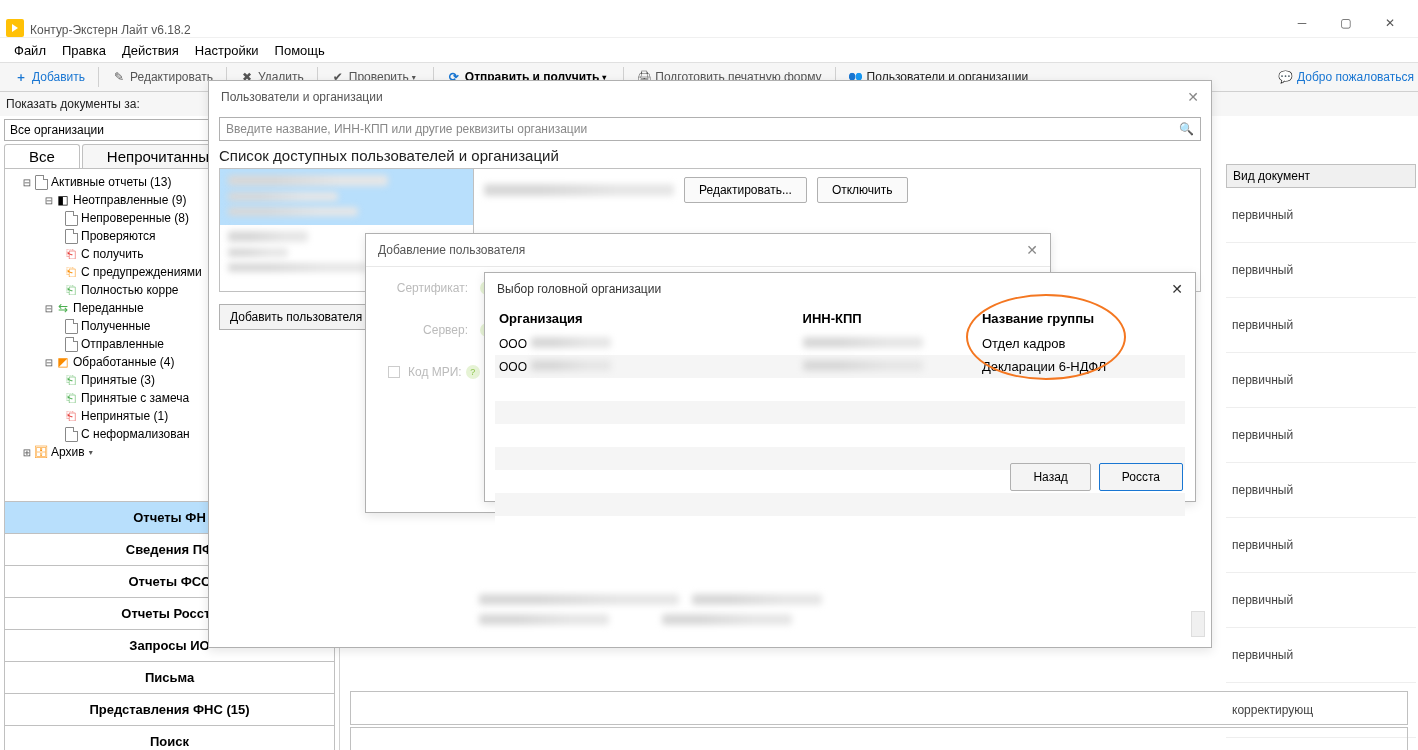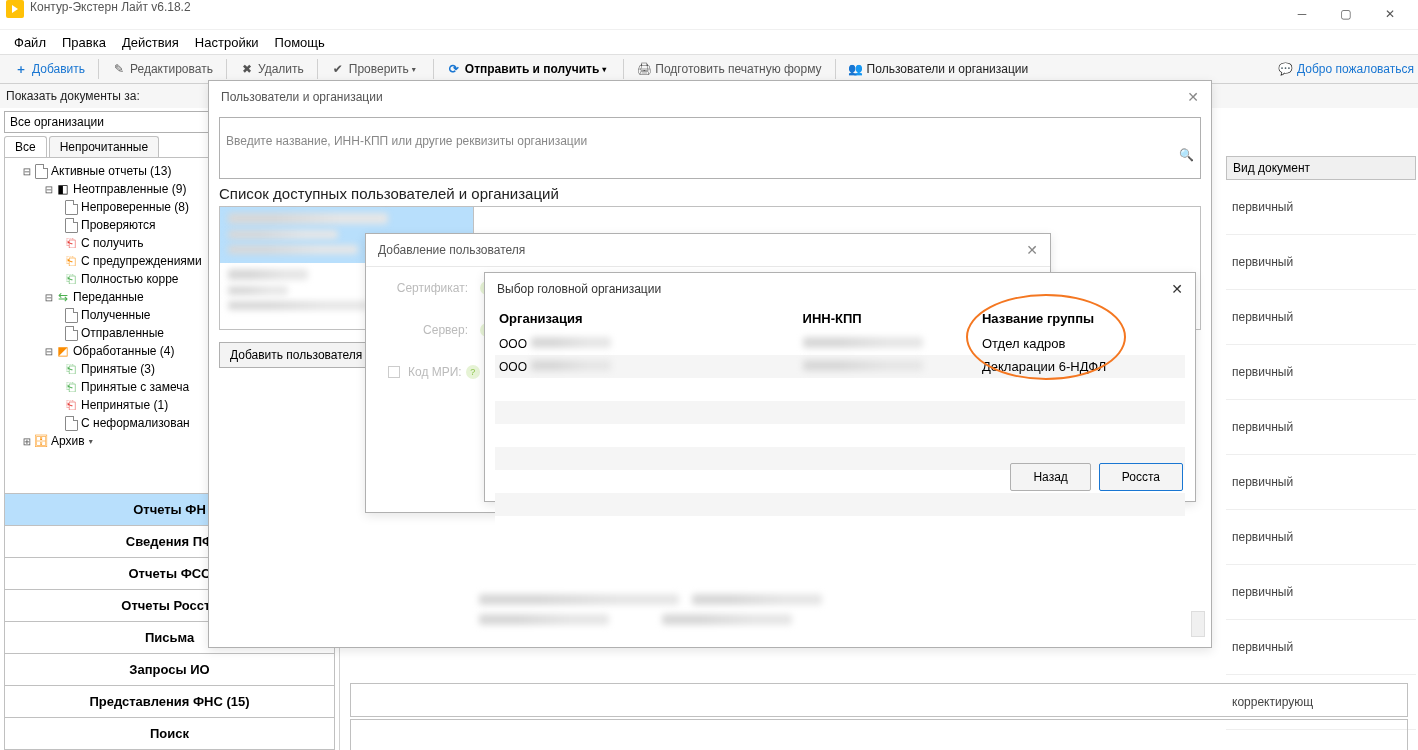--- a/index.html
+++ b/index.html
@@ -1,18 +1,18 @@
 <!DOCTYPE html>
 <html><head>
 <meta charset="utf-8">
 <style>
 * { margin: 0; padding: 0; box-sizing: border-box; font-family: "Segoe UI", Tahoma, sans-serif; font-size: 12px; }
 body { background: #fff; width: 1418px; height: 750px; overflow: hidden; position: relative; }
 
-.titlebar { height: 30px; display: flex; align-items: flex-start; padding: 0 6px; background: #fff; border-bottom: 1px solid #f0f0f0; }
+.titlebar { height: 38px; display: flex; align-items: flex-end; padding: 0 6px; background: #fff; border-bottom: 1px solid #f0f0f0; }
 .titlebar .logo { width: 18px; height: 18px; background: #ffc107; border-radius: 2px; display: flex; align-items: center; justify-content: center; margin-right: 6px; }
 .titlebar .logo svg { width: 12px; height: 12px; }
 .titlebar .title { color: #555; }
 .titlebar .wincontrols { margin-left: auto; display: flex; }
 .titlebar .wincontrols span { width: 44px; height: 28px; display: flex; align-items: center; justify-content: center; color: #555; }
 
 .menubar { height: 24px; display: flex; align-items: center; padding: 0 6px; background: #fff; }
 .menubar span { padding: 2px 8px; color: #000; font-size: 13px; }
 
 .toolbar { height: 30px; display: flex; align-items: center; padding: 0 4px; background: #f6f6f6; border-top: 1px solid #e0e0e0; border-bottom: 1px solid #d0d0d0; }
@@ -24,21 +24,21 @@
 .toolbar .right { margin-left: auto; color: #1976d2; display: flex; align-items: center; }
 
 .filter-row { height: 24px; display: flex; align-items: center; padding: 2px 6px; background: #f6f6f6; color: #222; }
 
 .layout { display: flex; height: calc(100% - 108px); }
 .leftpanel { width: 340px; display: flex; flex-direction: column; border-right: 1px solid #d0d0d0; background: #fff; }
 .orgcombo { margin: 3px 4px; border: 1px solid #b0b0b0; padding: 3px 5px; background: #fff; display: flex; align-items: center; }
 .orgcombo .dd { margin-left: auto; font-size: 8px; color: #555; }
 
 .tabs { display: flex; padding: 0 4px; }
-.tab { padding: 3px 10px; border: 1px solid #c0c0c0; border-bottom: none; background: #f6f6f6; margin-right: 2px; border-radius: 3px 3px 0 0; font-size: 12px; }
+.tab { padding: 3px 24px; border: 1px solid #c0c0c0; border-bottom: none; background: #f6f6f6; margin-right: 2px; border-radius: 3px 3px 0 0; font-size: 15px; }
 .tab.active { background: #fff; position: relative; z-index: 1; }
 
 .tree { flex: 1; border: 1px solid #c0c0c0; margin: 0 4px; padding: 4px 2px; overflow: hidden; background: #fff; }
 .tree-node { display: flex; align-items: center; padding: 2px 2px; white-space: nowrap; }
 .tree-node .exp { width: 12px; text-align: center; font-size: 10px; color: #555; }
 .tree-node .ic { width: 16px; height: 14px; display: inline-flex; align-items: center; justify-content: center; margin-right: 2px; }
 .tree-node.l1 { padding-left: 14px; }
 .tree-node.l2 { padding-left: 36px; }
 .tree-node.l3 { padding-left: 56px; }
 
@@ -56,21 +56,21 @@
 .rightgrid .scroll { position: absolute; left: -1080px; right: 0; bottom: -4px; height: 14px; border: 1px solid #c0c0c0; display: flex; align-items: center; background: #f6f6f6; }
 .rightgrid .scroll .thumb { margin-left: auto; width: 14px; height: 12px; display: flex; align-items: center; justify-content: center; color: #555; }
 
 .blur-line { filter: blur(3px); color: #aaa; background: linear-gradient(90deg, #d8d8d8 30%, #e6e6e6 70%); border-radius: 3px; height: 11px; display: inline-block; }
 
 
 .dlg { position: absolute; background: #fff; border: 1px solid #b0b0b0; box-shadow: 0 3px 10px rgba(0,0,0,0.1); }
 .dlg .dlg-title { padding: 8px 12px; color: #555; display: flex; align-items: center; background: #fff; }
 .dlg .dlg-title .close { margin-left: auto; color: #888; font-size: 14px; }
 .dlg1 { left: 208px; top: 80px; width: 1004px; height: 568px; }
-.dlg1 .search { margin: 4px 10px; border: 1px solid #b0b0b0; padding: 16px 6px; display: flex; align-items: flex-start; color: #888; flex-direction: column; }
+.dlg1 .search { margin: 4px 10px; border: 1px solid #b0b0b0; padding: 4px 6px; display: flex; align-items: flex-start; color: #888; }
 .dlg1 .search .mag { margin-left: auto; }
 .dlg1 .listhdr { margin: 6px 10px 4px; font-size: 15px; color: #222; }
 .dlg1 .split { display: flex; margin: 0 10px 6px; border: 1px solid #c0c0c0; height: 124px; }
 .dlg1 .left { width: 254px; border-right: 1px solid #c0c0c0; }
 .dlg1 .left .item { padding: 6px 8px; }
 .dlg1 .left .item.sel { background: #b8dffc; }
 .dlg1 .right { flex: 1; padding: 8px 10px; }
 .dlg1 .right .row1 { display: flex; align-items: center; gap: 10px; }
 .dlg1 .right .btn { border: 1px solid #b0b0b0; padding: 5px 14px; background: #fafafa; border-radius: 2px; }
 .dlg1 .addbtn { margin: 6px 10px; border: 1px solid #b0b0b0; padding: 5px 10px; display: inline-block; background: #f3f3f3; }
@@ -266,22 +266,22 @@
           <span class="ic" style="color:#fb8c00;">🗄</span>
           <span>Архив</span>
           <span class="dd" style="margin-left:4px;font-size:8px;color:#555;">▾</span>
         </div>
     </div>
     <div class="navbtns">
       <div class="navbtn active">Отчеты ФН</div>
       <div class="navbtn">Сведения ПФ</div>
       <div class="navbtn">Отчеты ФСС</div>
       <div class="navbtn">Отчеты Росста</div>
+      <div class="navbtn">Запросы ИО</div>
       <div class="navbtn">Письма</div>
-      <div class="navbtn">Запросы ИО</div>
       <div class="navbtn">Представления ФНС (15)</div>
       <div class="navbtn">Поиск</div>
     </div>
   </div>
 
   <div class="main">
     <div class="rightgrid">
       <div class="hdr">Вид документ</div>
       <div class="cell">первичный</div>
       <div class="cell">первичный</div>
@@ -321,20 +321,27 @@
         <span class="blur-line" style="width:160px;"></span><br>
         <span class="blur-line" style="width:110px;height:9px;margin-top:3px;"></span><br>
         <span class="blur-line" style="width:130px;height:9px;margin-top:3px;"></span>
       </div>
       <div class="item">
         <span class="blur-line" style="width:80px;"></span><br>
         <span class="blur-line" style="width:60px;height:9px;margin-top:3px;"></span><br>
         <span class="blur-line" style="width:140px;height:9px;margin-top:3px;"></span>
       </div>
     </div>
+    <div class="right">
+      <div class="row1">
+        <span class="blur-line" style="width:190px;height:12px;"></span>
+        <div class="btn">Редактировать...</div>
+        <div class="btn">Отключить</div>
+      </div>
+    </div>
   </div>
   <div class="addbtn">Добавить пользователя</div>
   <div class="lowerlist">
     <div style="padding:3px 0;"><span class="blur-line" style="width:200px;"></span>&nbsp;&nbsp;&nbsp;&nbsp;<span class="blur-line" style="width:130px;"></span></div>
     <div style="padding:3px 0;"><span class="blur-line" style="width:130px;"></span>&nbsp;&nbsp;&nbsp;&nbsp;&nbsp;&nbsp;&nbsp;&nbsp;&nbsp;&nbsp;&nbsp;&nbsp;&nbsp;&nbsp;&nbsp;&nbsp;<span class="blur-line" style="width:130px;"></span></div>
   </div>
   <div style="position:absolute;right:6px;top:530px;bottom:10px;width:14px;background:#f0f0f0;border:1px solid #ddd;"></div>
 </div>
 
 <div class="dlg dlg2">

